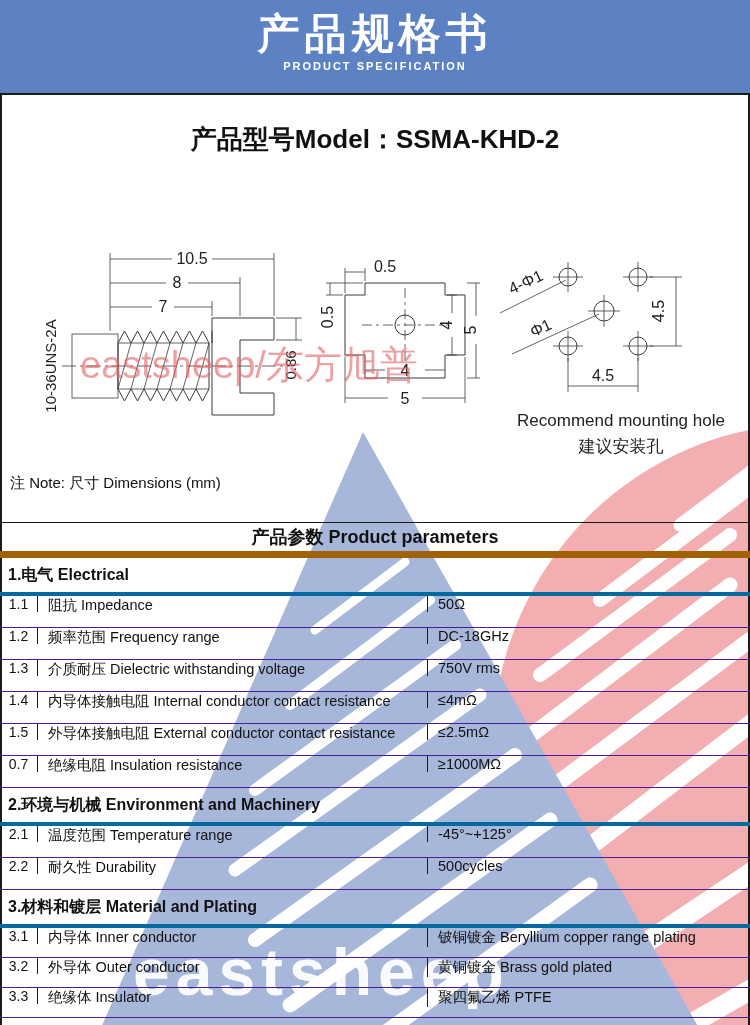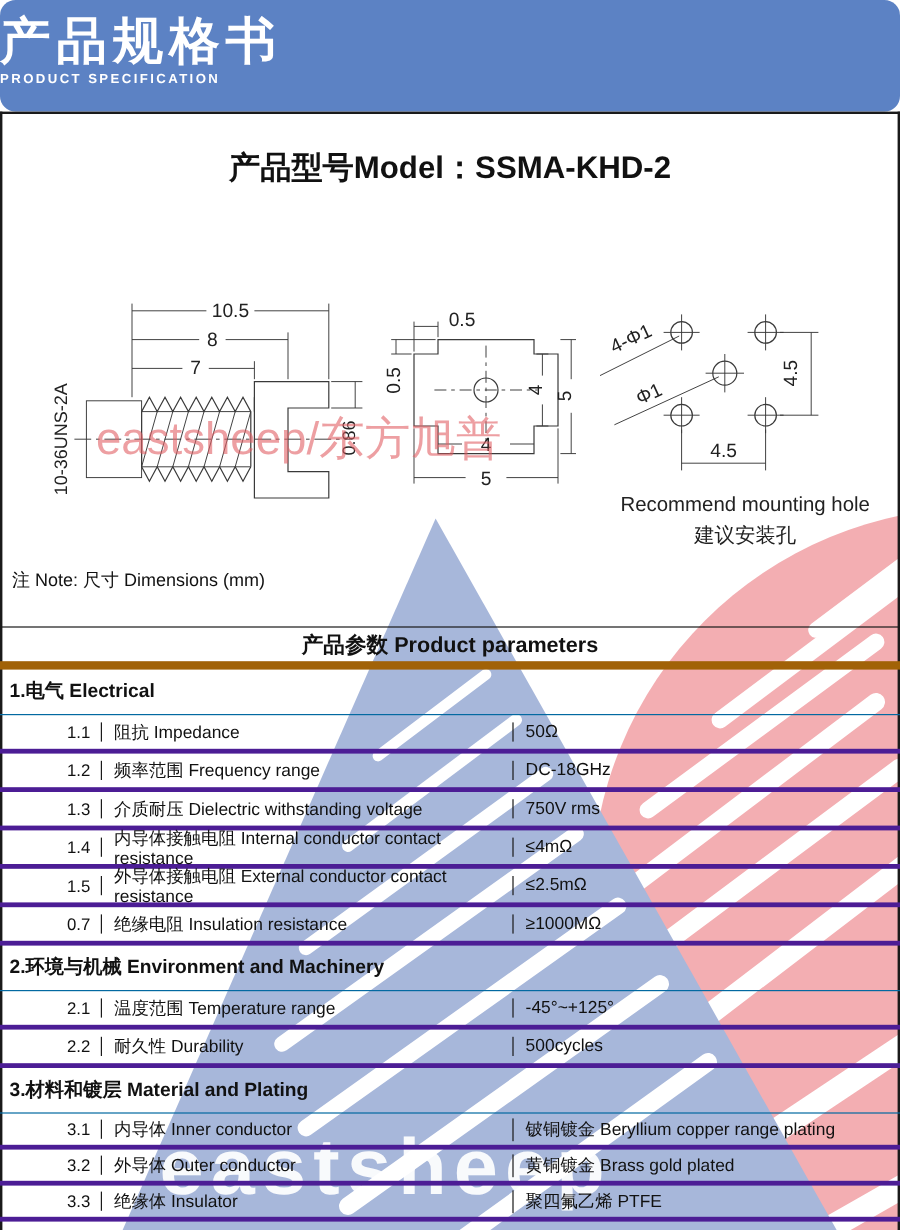--- a/index.html
+++ b/index.html
@@ -1,21 +1,21 @@
 <!DOCTYPE html>
 <html><head>
 <meta charset="utf-8">
 <style>
   html,body{margin:0;padding:0;background:#fff;}
   #screen{
     position:relative;width:750px;height:1025px;overflow:hidden;background:#fff;
     font-family:"Liberation Sans", sans-serif;color:#111;
   }
   
-  .banner{position:absolute;left:0;top:0;width:750px;height:93px;border-radius:13px;}
+  .banner{position:absolute;left:0;top:0;width:750px;height:93px;text-align:center;}
   .banner-title{position:absolute;left:0;right:0;top:6px;color:#fff;font-size:42px;font-weight:bold;letter-spacing:5px;}
   .banner-sub{position:absolute;left:0;right:0;top:60px;color:#ffffff;font-size:11px;letter-spacing:2px;font-weight:bold;}
   
   .page{position:absolute;left:0;top:93px;width:746px;height:940px;border:2px solid #1a1a1a;border-bottom:none;background:transparent;}
   
   .model-line1{position:absolute;left:0;right:0;top:122px;text-align:center;font-size:26px;font-weight:bold;z-index:5;}
   .model-line2{position:absolute;left:0;right:0;top:168px;text-align:center;font-size:20px;font-weight:bold;z-index:5;}
   
   .note{position:absolute;left:10px;top:474px;font-size:15px;z-index:5;}
   
@@ -29,23 +29,23 @@
   .drawings text{font-family:"Liberation Sans",sans-serif;fill:#222;}
   .dimtxt{font-size:16px;}
   .dimtxt-s{font-size:15px;}
   .cap{font-size:17px;fill:#111;}
   .ln{stroke:#3a3a3a;stroke-width:1;fill:none;}
   .lnt{stroke:#3a3a3a;stroke-width:0.8;fill:none;}
   
   .ptable{position:absolute;left:0;top:522px;width:750px;z-index:2;}
   .t-caption{box-sizing:border-box;height:36px;border-top:1px solid #1a1a1a;border-bottom:7px solid #a16207;
     display:flex;align-items:center;justify-content:center;font-size:18px;font-weight:bold;}
-  .t-section{box-sizing:border-box;height:38px;border-bottom:1px solid #0369a1;
+  .t-section{box-sizing:border-box;height:38px;border-bottom:4px solid #0369a1;
     display:flex;align-items:center;padding-left:8px;font-size:16px;font-weight:bold;}
-  .t-row{box-sizing:border-box;display:flex;border-bottom:4px solid #4c1d95;align-items:center;padding-left:47px;}
+  .t-row{box-sizing:border-box;display:flex;border-bottom:1px solid #4c1d95;align-items:flex-start;}
   .h32{height:32px;} .h30{height:30px;}
   .c-num{box-sizing:border-box;width:38px;border-right:1px solid #1a1a1a;display:flex;align-items:center;justify-content:center;font-size:14px;}
   .c-name{box-sizing:border-box;flex:1;display:flex;align-items:center;padding-left:10px;font-size:14.5px;}
   .c-val{box-sizing:border-box;width:323px;border-left:1px solid #1a1a1a;display:flex;align-items:center;padding-left:10px;font-size:14.5px;}
 </style>
 </head>
 <body>
 
 <div id="screen">
 

